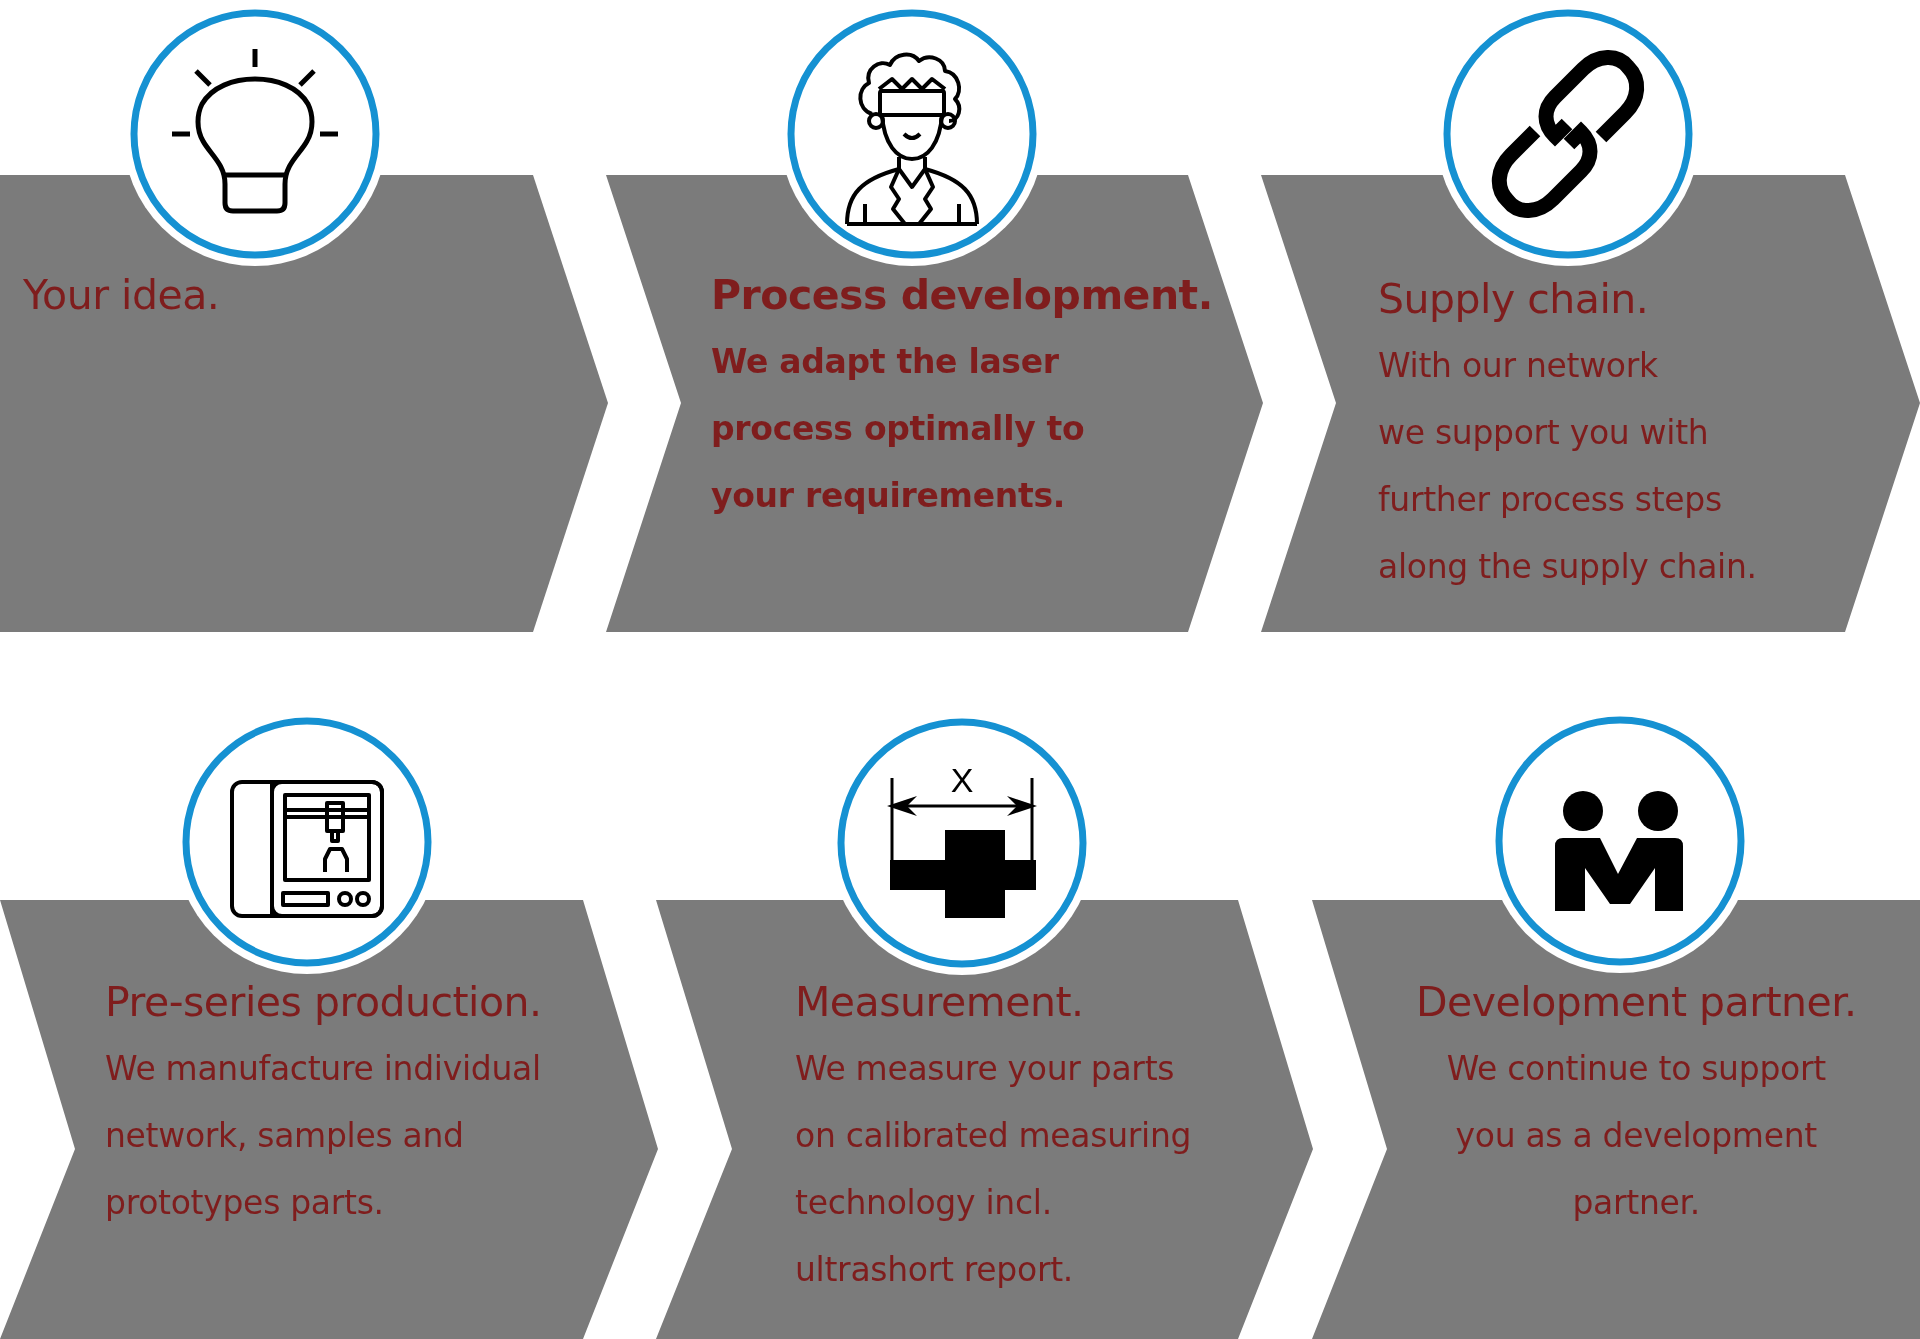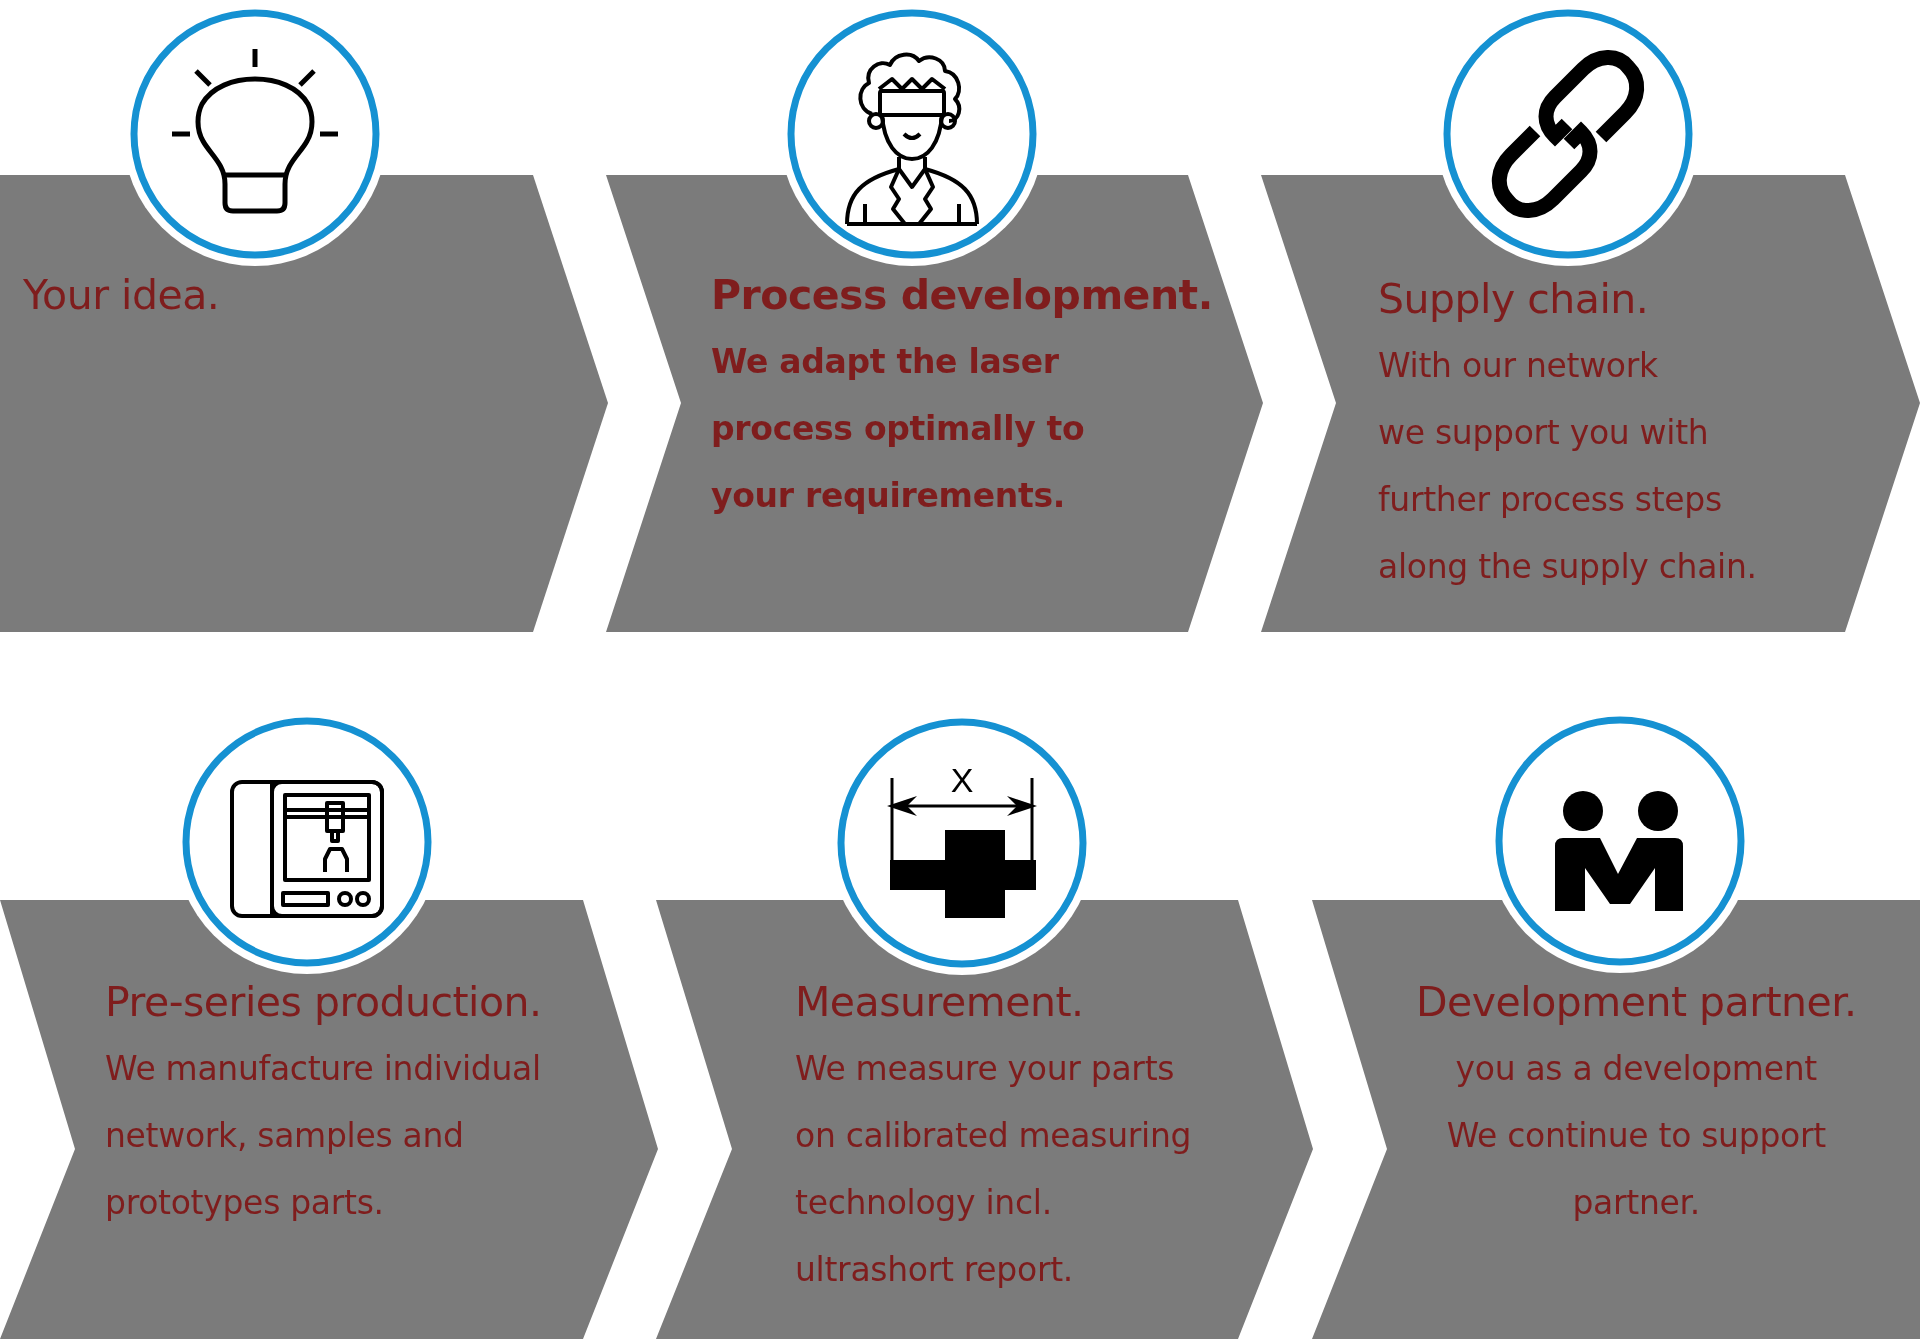--- a/index.html
+++ b/index.html
@@ -172,17 +172,17 @@
     <span>We measure your parts</span>
     <span>on calibrated measuring</span>
     <span>technology incl.</span>
     <span>ultrashort report.</span>
   </div>
 </div>
 
 <div class="step-text" style="left:1416px; top:977px;text-align:center;">
   <div class="step-title">Development partner.</div>
   <div class="step-body">
+    <span>We continue to support</span>
     <span>you as a development</span>
-    <span>We continue to support</span>
     <span>partner.</span>
   </div>
 </div>
 
 </body></html>

